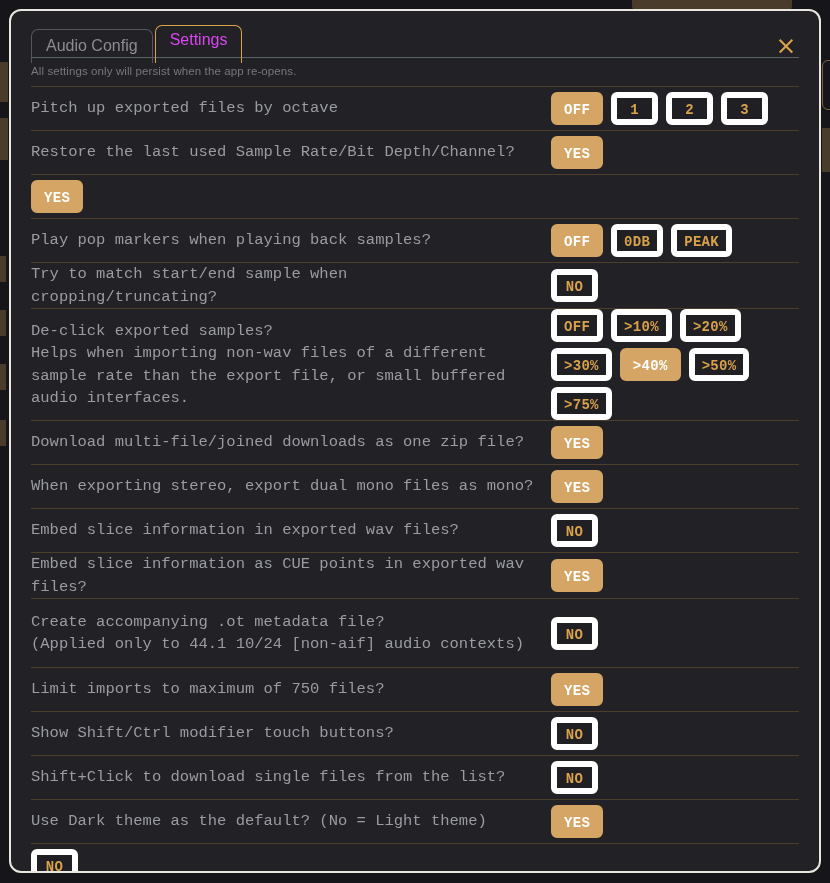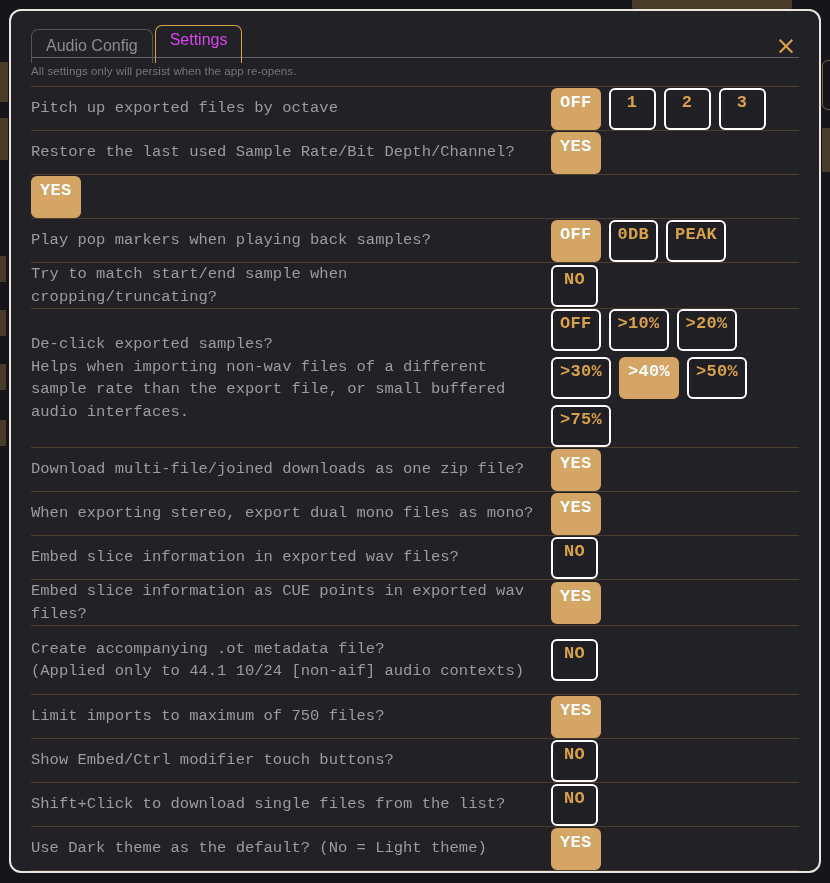--- a/index.html
+++ b/index.html
@@ -134,29 +134,29 @@
     width: 248px;
     display: flex;
     flex-wrap: wrap;
     gap: 6px 8px;
     align-items: center;
   }
 
   .opt {
     box-sizing: border-box;
     min-width: 47px;
-    height: 42px;
+    height: 33px;
     line-height: 25px;
     padding: 0 7px;
     text-align: center;
-    font-size: 17px;
+    font-size: 14px;
     font-weight: bold;
     letter-spacing: .3px;
     border-radius: 6px;
-    border: 2px solid #ffffff;
+    border: 6px solid #ffffff;
     background: #1f1f24;
     color: #d9a14a;
     cursor: pointer;
     user-select: none;
   }
   .opt.on {
     background: #d4a564;
     border-color: #d4a564;
     color: #ffffff;
   }
@@ -262,21 +262,21 @@
           <div class="opt">NO</div>
         </div>
       </div>
       <div class="srow">
         <div class="slabel"><span>Limit imports to maximum of 750 files?</span></div>
         <div class="sctrl">
           <div class="opt on">YES</div>
         </div>
       </div>
       <div class="srow">
-        <div class="slabel"><span>Show Embed/Ctrl modifier touch buttons?</span></div>
+        <div class="slabel"><span>Show Shift/Ctrl modifier touch buttons?</span></div>
         <div class="sctrl">
           <div class="opt">NO</div>
         </div>
       </div>
       <div class="srow">
         <div class="slabel"><span>Shift+Click to download single files from the list?</span></div>
         <div class="sctrl">
           <div class="opt">NO</div>
         </div>
       </div>

